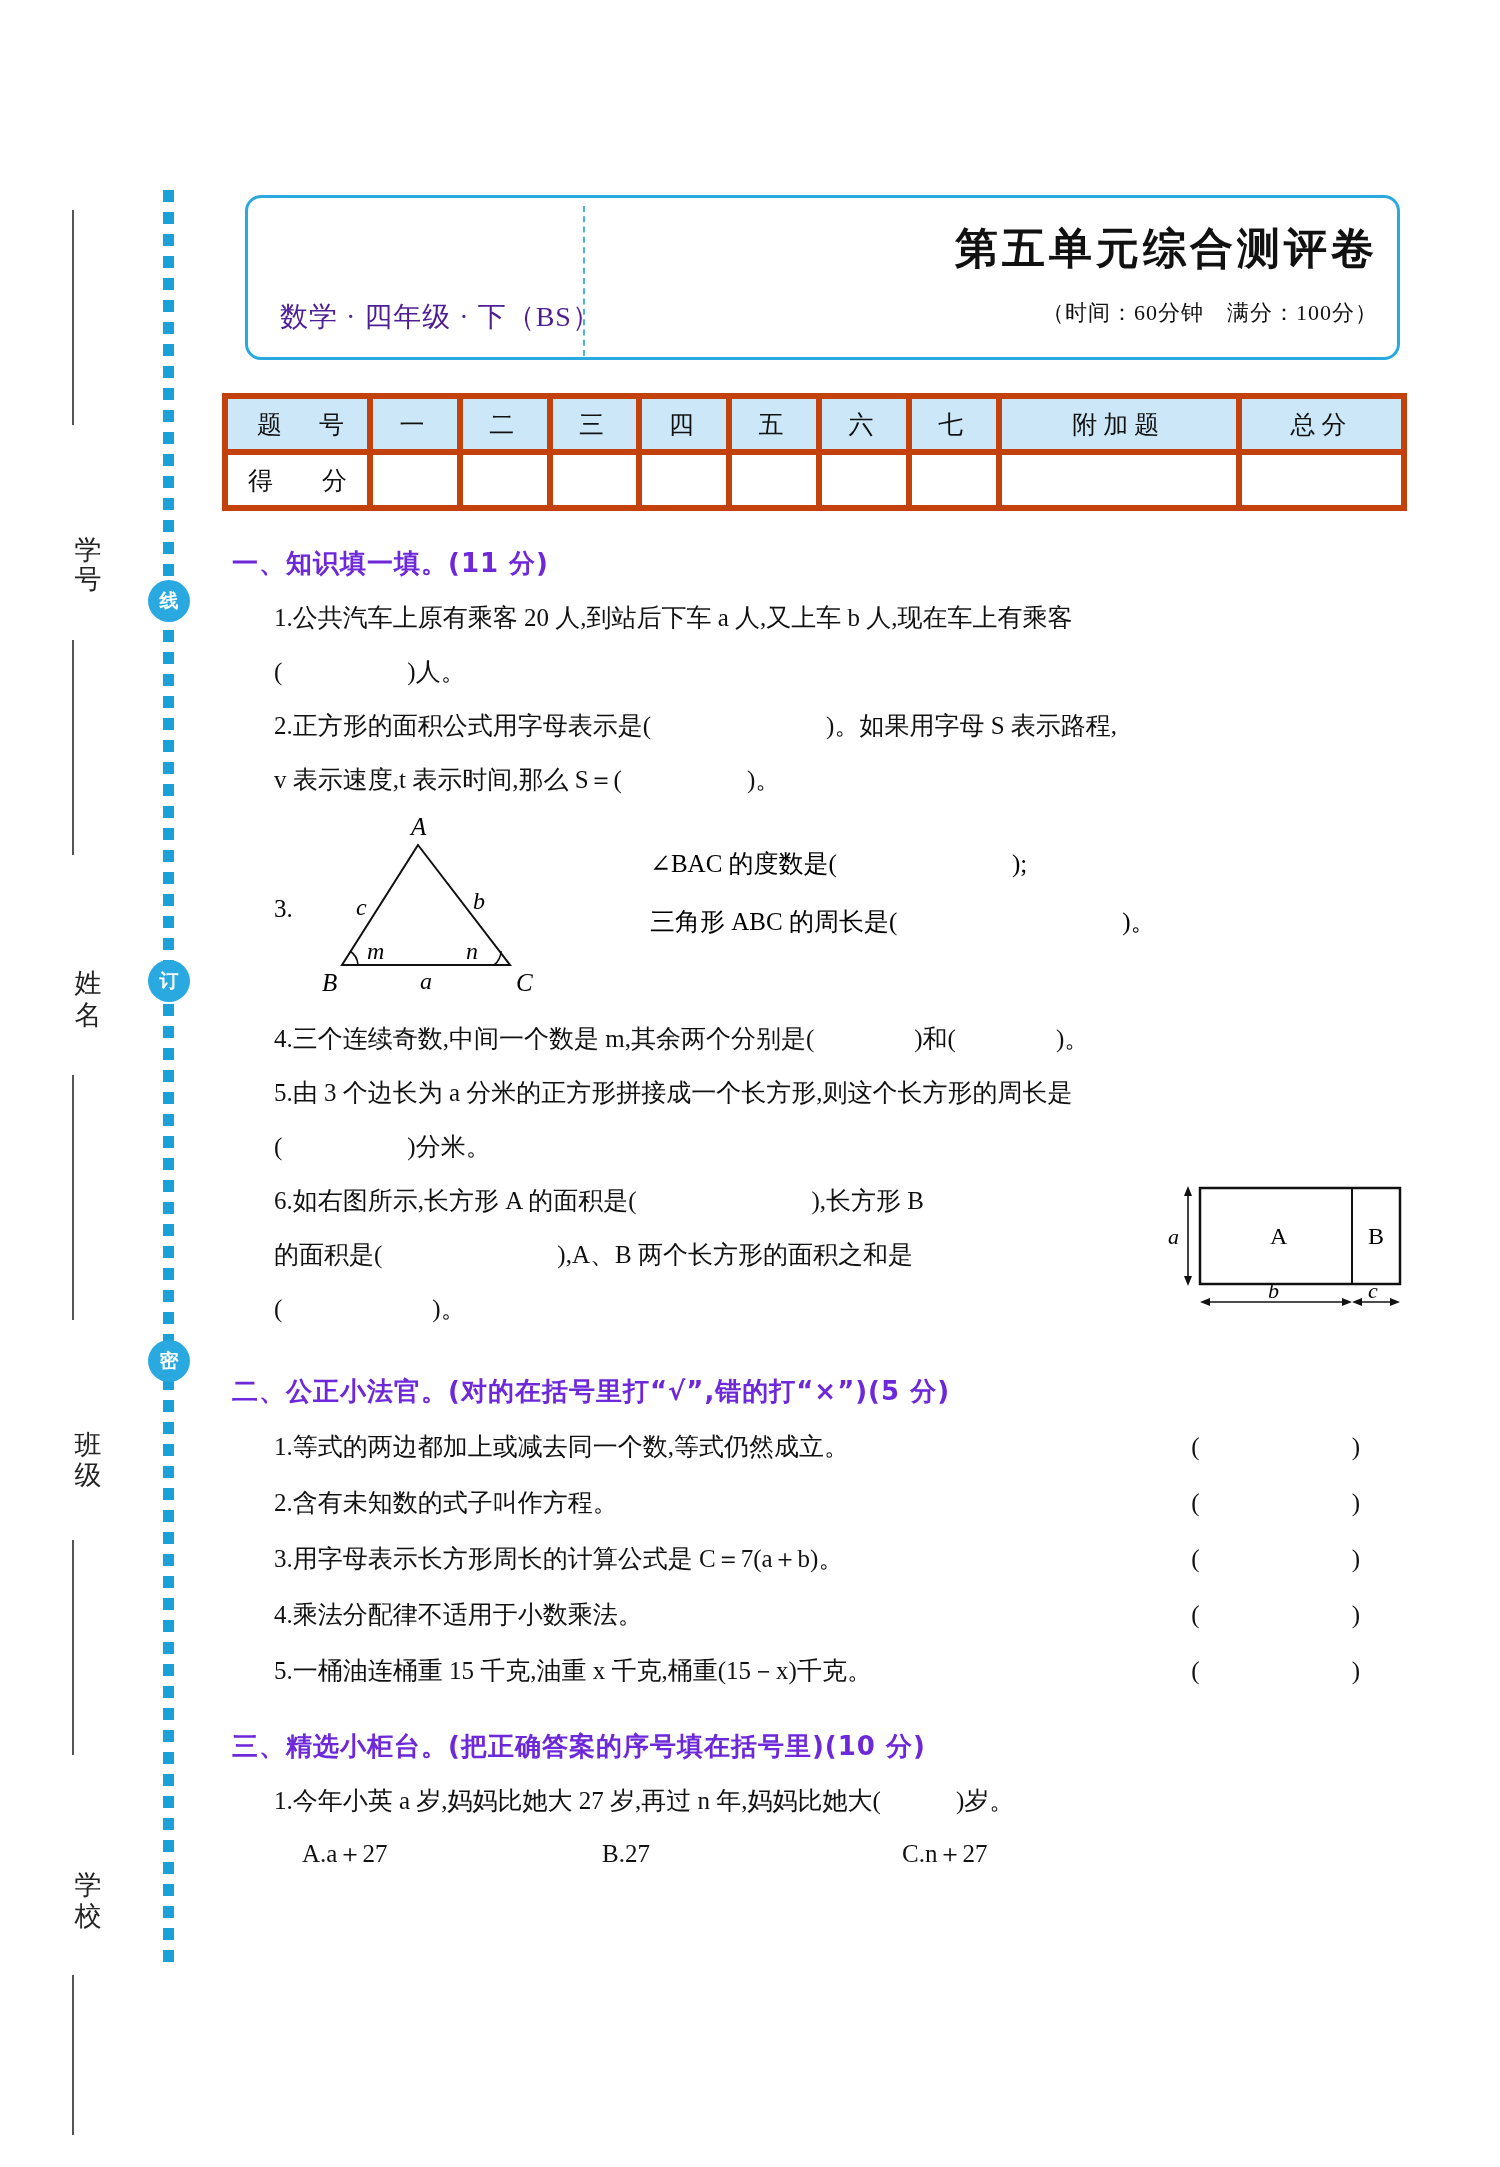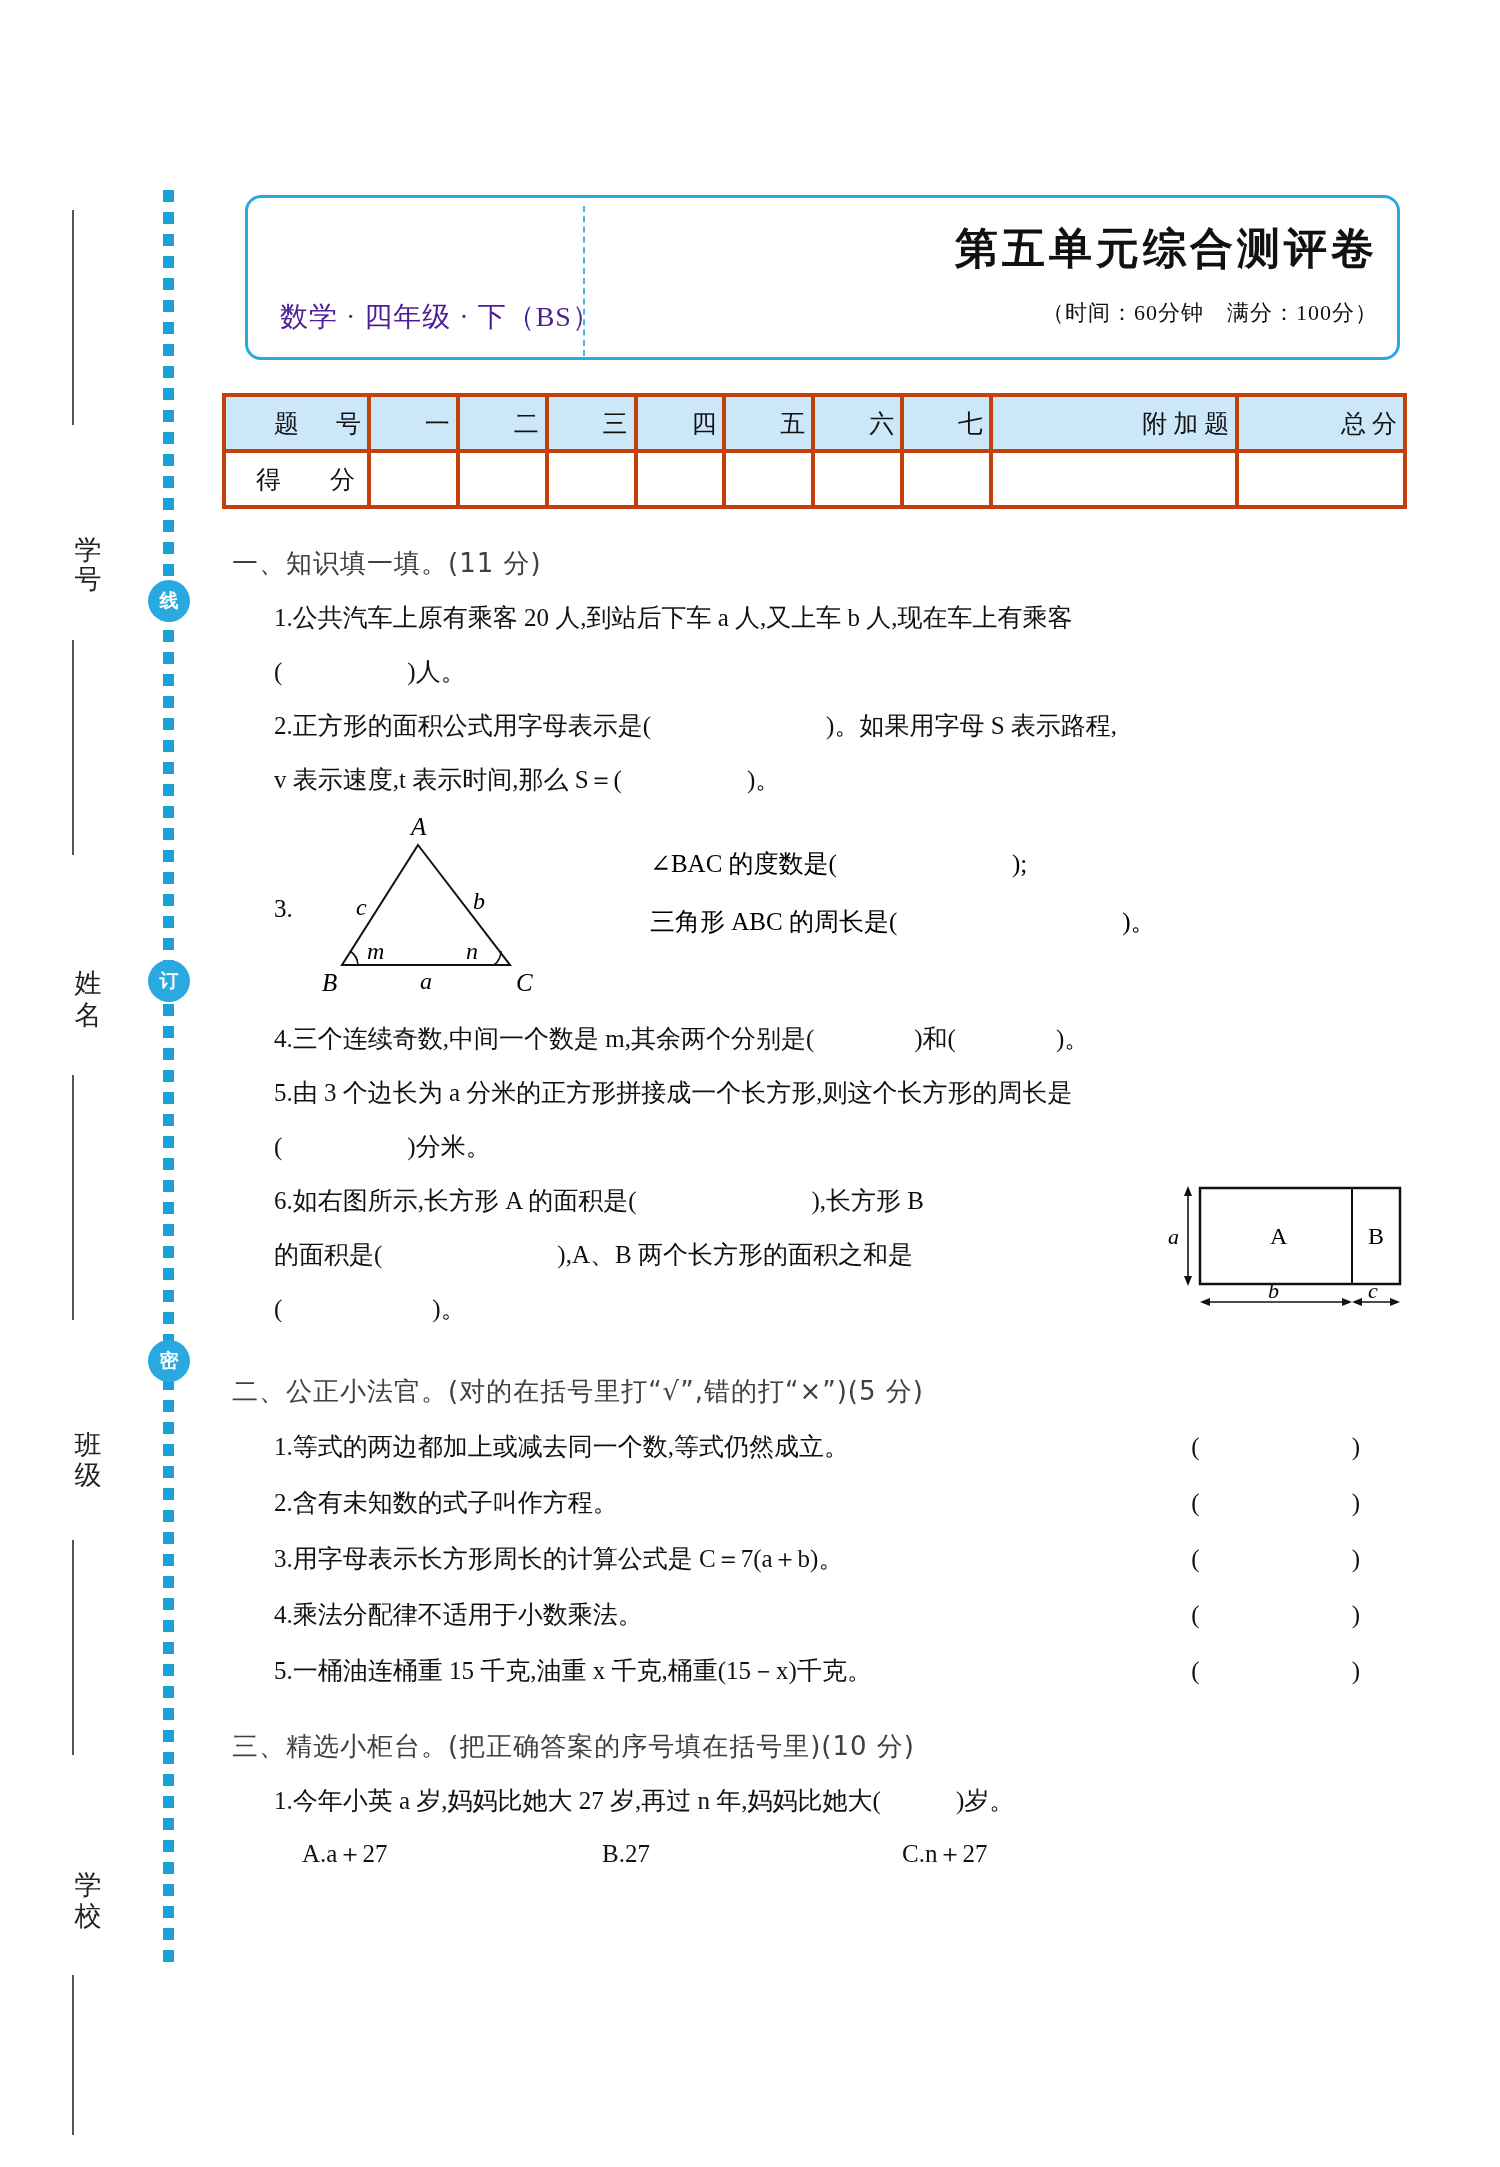--- a/index.html
+++ b/index.html
@@ -81,33 +81,33 @@
   }
 
   
   .score-table {
     position: absolute; left: 222px; top: 393px;
     width: 1185px;
     border-collapse: collapse;
     border: 3px solid #000;
   }
   .score-table td {
-    border: 4px solid #c2410c;
+    border: 6px solid #c2410c;
     height: 56px;
-    text-align: right; vertical-align: middle;
+    text-align: center; vertical-align: middle;
     font-size: 25px; color: #111;
   }
   .score-table tr.head td { background: #cbe7f8; font-weight: normal; letter-spacing: 6px;}
   .score-table td.lbl { width: 145px; letter-spacing: 12px; padding-left: 12px;}
 
   
   .content { position: absolute; left: 222px; top: 530px; width: 1190px; }
 
   .sec-head {
-    color: #404040; font-weight: normal; font-size: 26px;
+    color: #6d28d9; font-weight: bold; font-size: 26px;
     letter-spacing: 1px; margin: 16px 0 10px 10px;
     font-family: "DejaVu Sans", sans-serif;
   }
   .q {
     font-size: 25px; color: #111; line-height: 54px;
     margin-left: 52px; position: relative;
   }
 
   .tf-row {
     font-size: 25px; color: #111; line-height: 56px;

